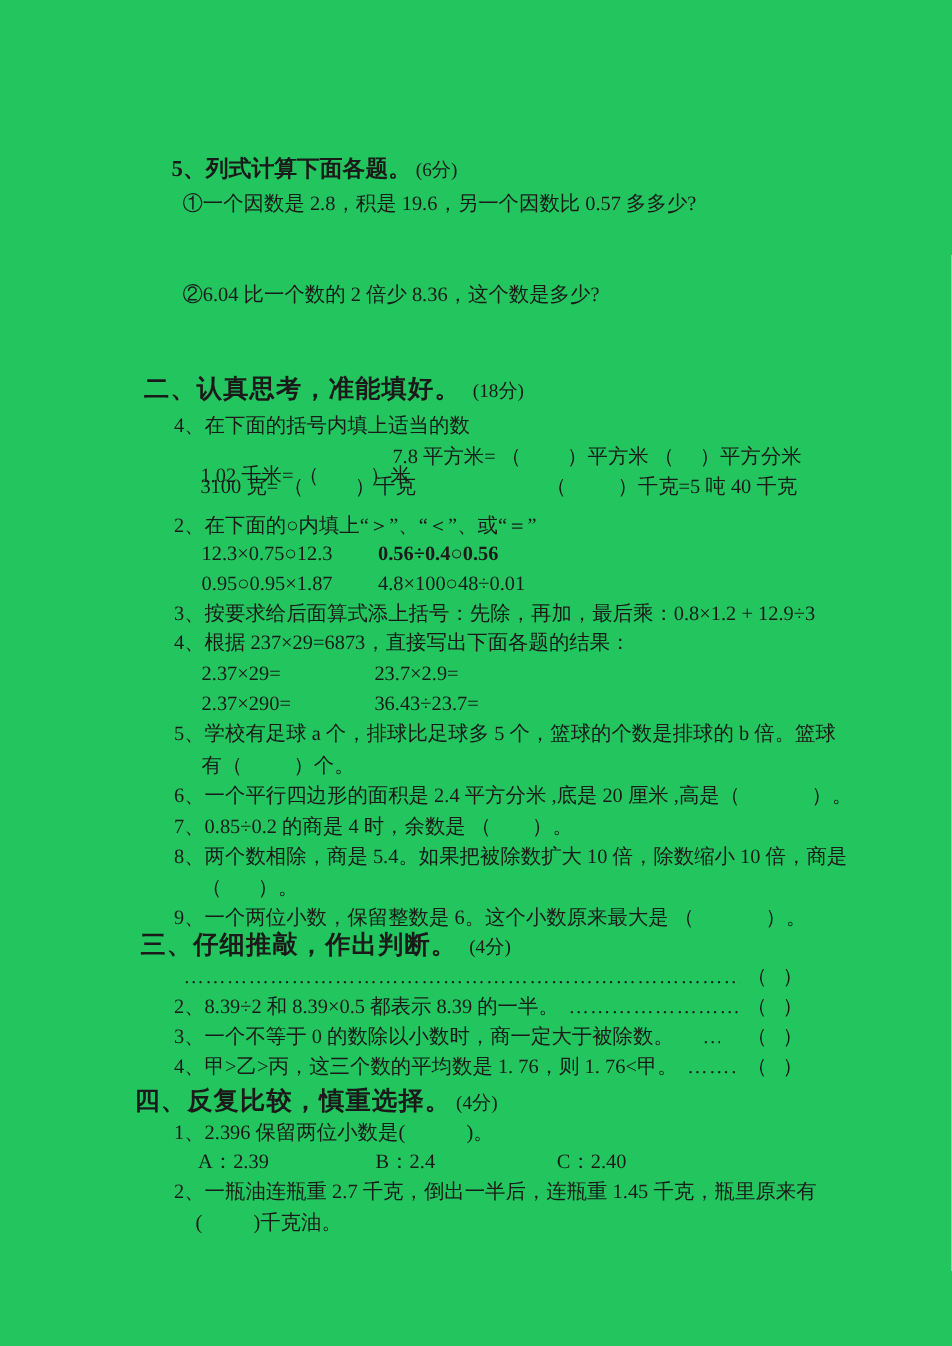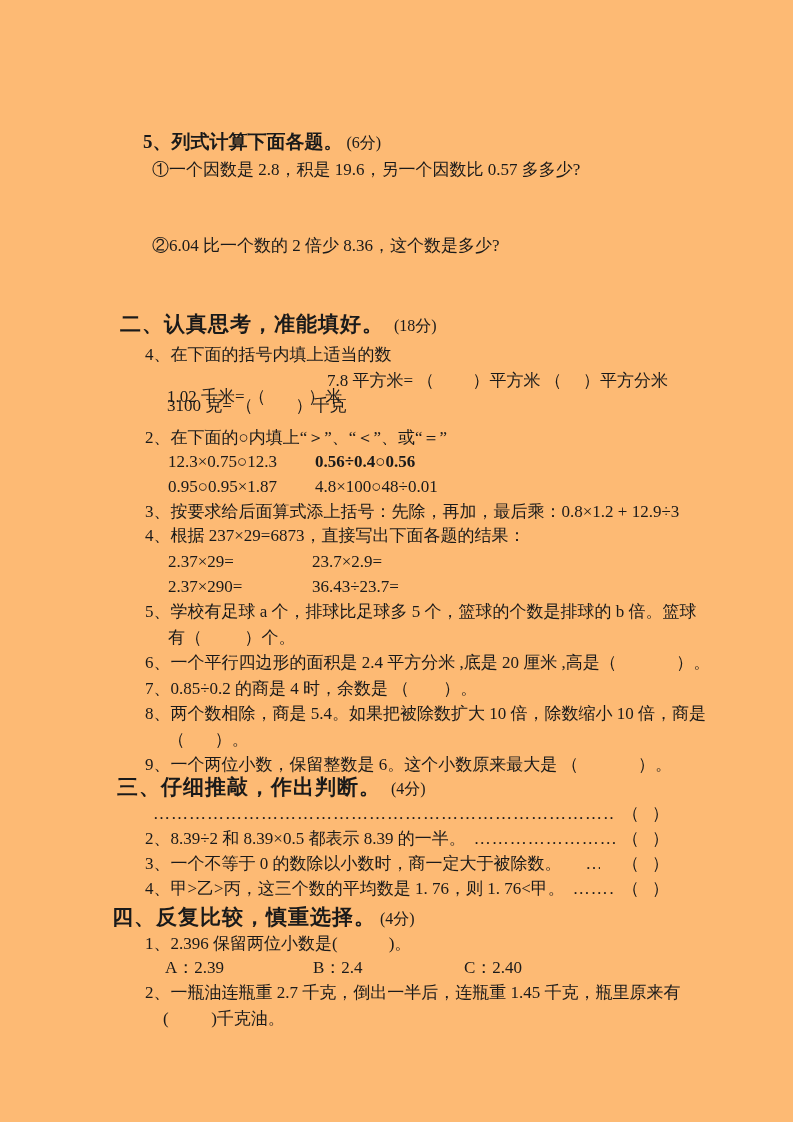--- a/index.html
+++ b/index.html
@@ -1,20 +1,20 @@
 <!DOCTYPE html>
 <html><head>
 <meta charset="utf-8">
 <style>
   html,body{margin:0;padding:0;background:#e8e8e8;}
   .page{
     position:relative;
     width:793px;height:1122px;
     margin:0 auto;
-    background:#fdba74;
+    background:#22c55e;
     font-family:"Liberation Serif","DejaVu Serif",serif;
     color:#1a1a1a;
     overflow:hidden;
   }
   .line{
     position:absolute;
     white-space:pre;
     font-size:17px;
     line-height:22px;
   }
@@ -65,20 +65,21 @@
   <div class="heading-sub" style="left:143px;top:131px;"><span>5、列式计算下面各题。</span><span class="score" style="margin-left:4px;">(6分)</span></div>
   <div class="line" style="left:152px;top:159px;">①一个因数是 2.8，积是 19.6，另一个因数比 0.57 多多少?</div>
   <div class="line" style="left:152px;top:235px;">②6.04 比一个数的 2 倍少 8.36，这个数是多少?</div>
 
   <div class="heading" style="left:120px;top:312px;"><span>二、认真思考，准能填好。</span><span class="score">(18分)</span></div>
 
   <div class="line" style="left:145px;top:344px;">4、在下面的括号内填上适当的数</div>
   <div class="line" style="left:167px;top:386px;">1.02 千米= （          ）米</div>
   <div class="line" style="left:327px;top:370px;">7.8 平方米= （         ）平方米 （     ）平方分米</div>
   <div class="line" style="left:167px;top:395px;">3100 克= （          ）千克</div>
+  <div class="line" style="left:455px;top:395px;">（          ）千克=5 吨 40 千克</div>
 
   <div class="line" style="left:145px;top:427px;">2、在下面的○内填上“＞”、“＜”、或“＝”</div>
   <div class="line" style="left:168px;top:451px;">12.3×0.75○12.3</div>
   <div class="line" style="left:315px;top:451px;font-weight:bold;">0.56÷0.4○0.56</div>
   <div class="line" style="left:168px;top:476px;">0.95○0.95×1.87</div>
   <div class="line" style="left:315px;top:476px;">4.8×100○48÷0.01</div>
 
   <div class="line" style="left:145px;top:501px;">3、按要求给后面算式添上括号：先除，再加，最后乘：0.8×1.2 + 12.9÷3</div>
   <div class="line" style="left:145px;top:525px;">4、根据 237×29=6873，直接写出下面各题的结果：</div>
   <div class="line" style="left:168px;top:551px;">2.37×29=</div>

